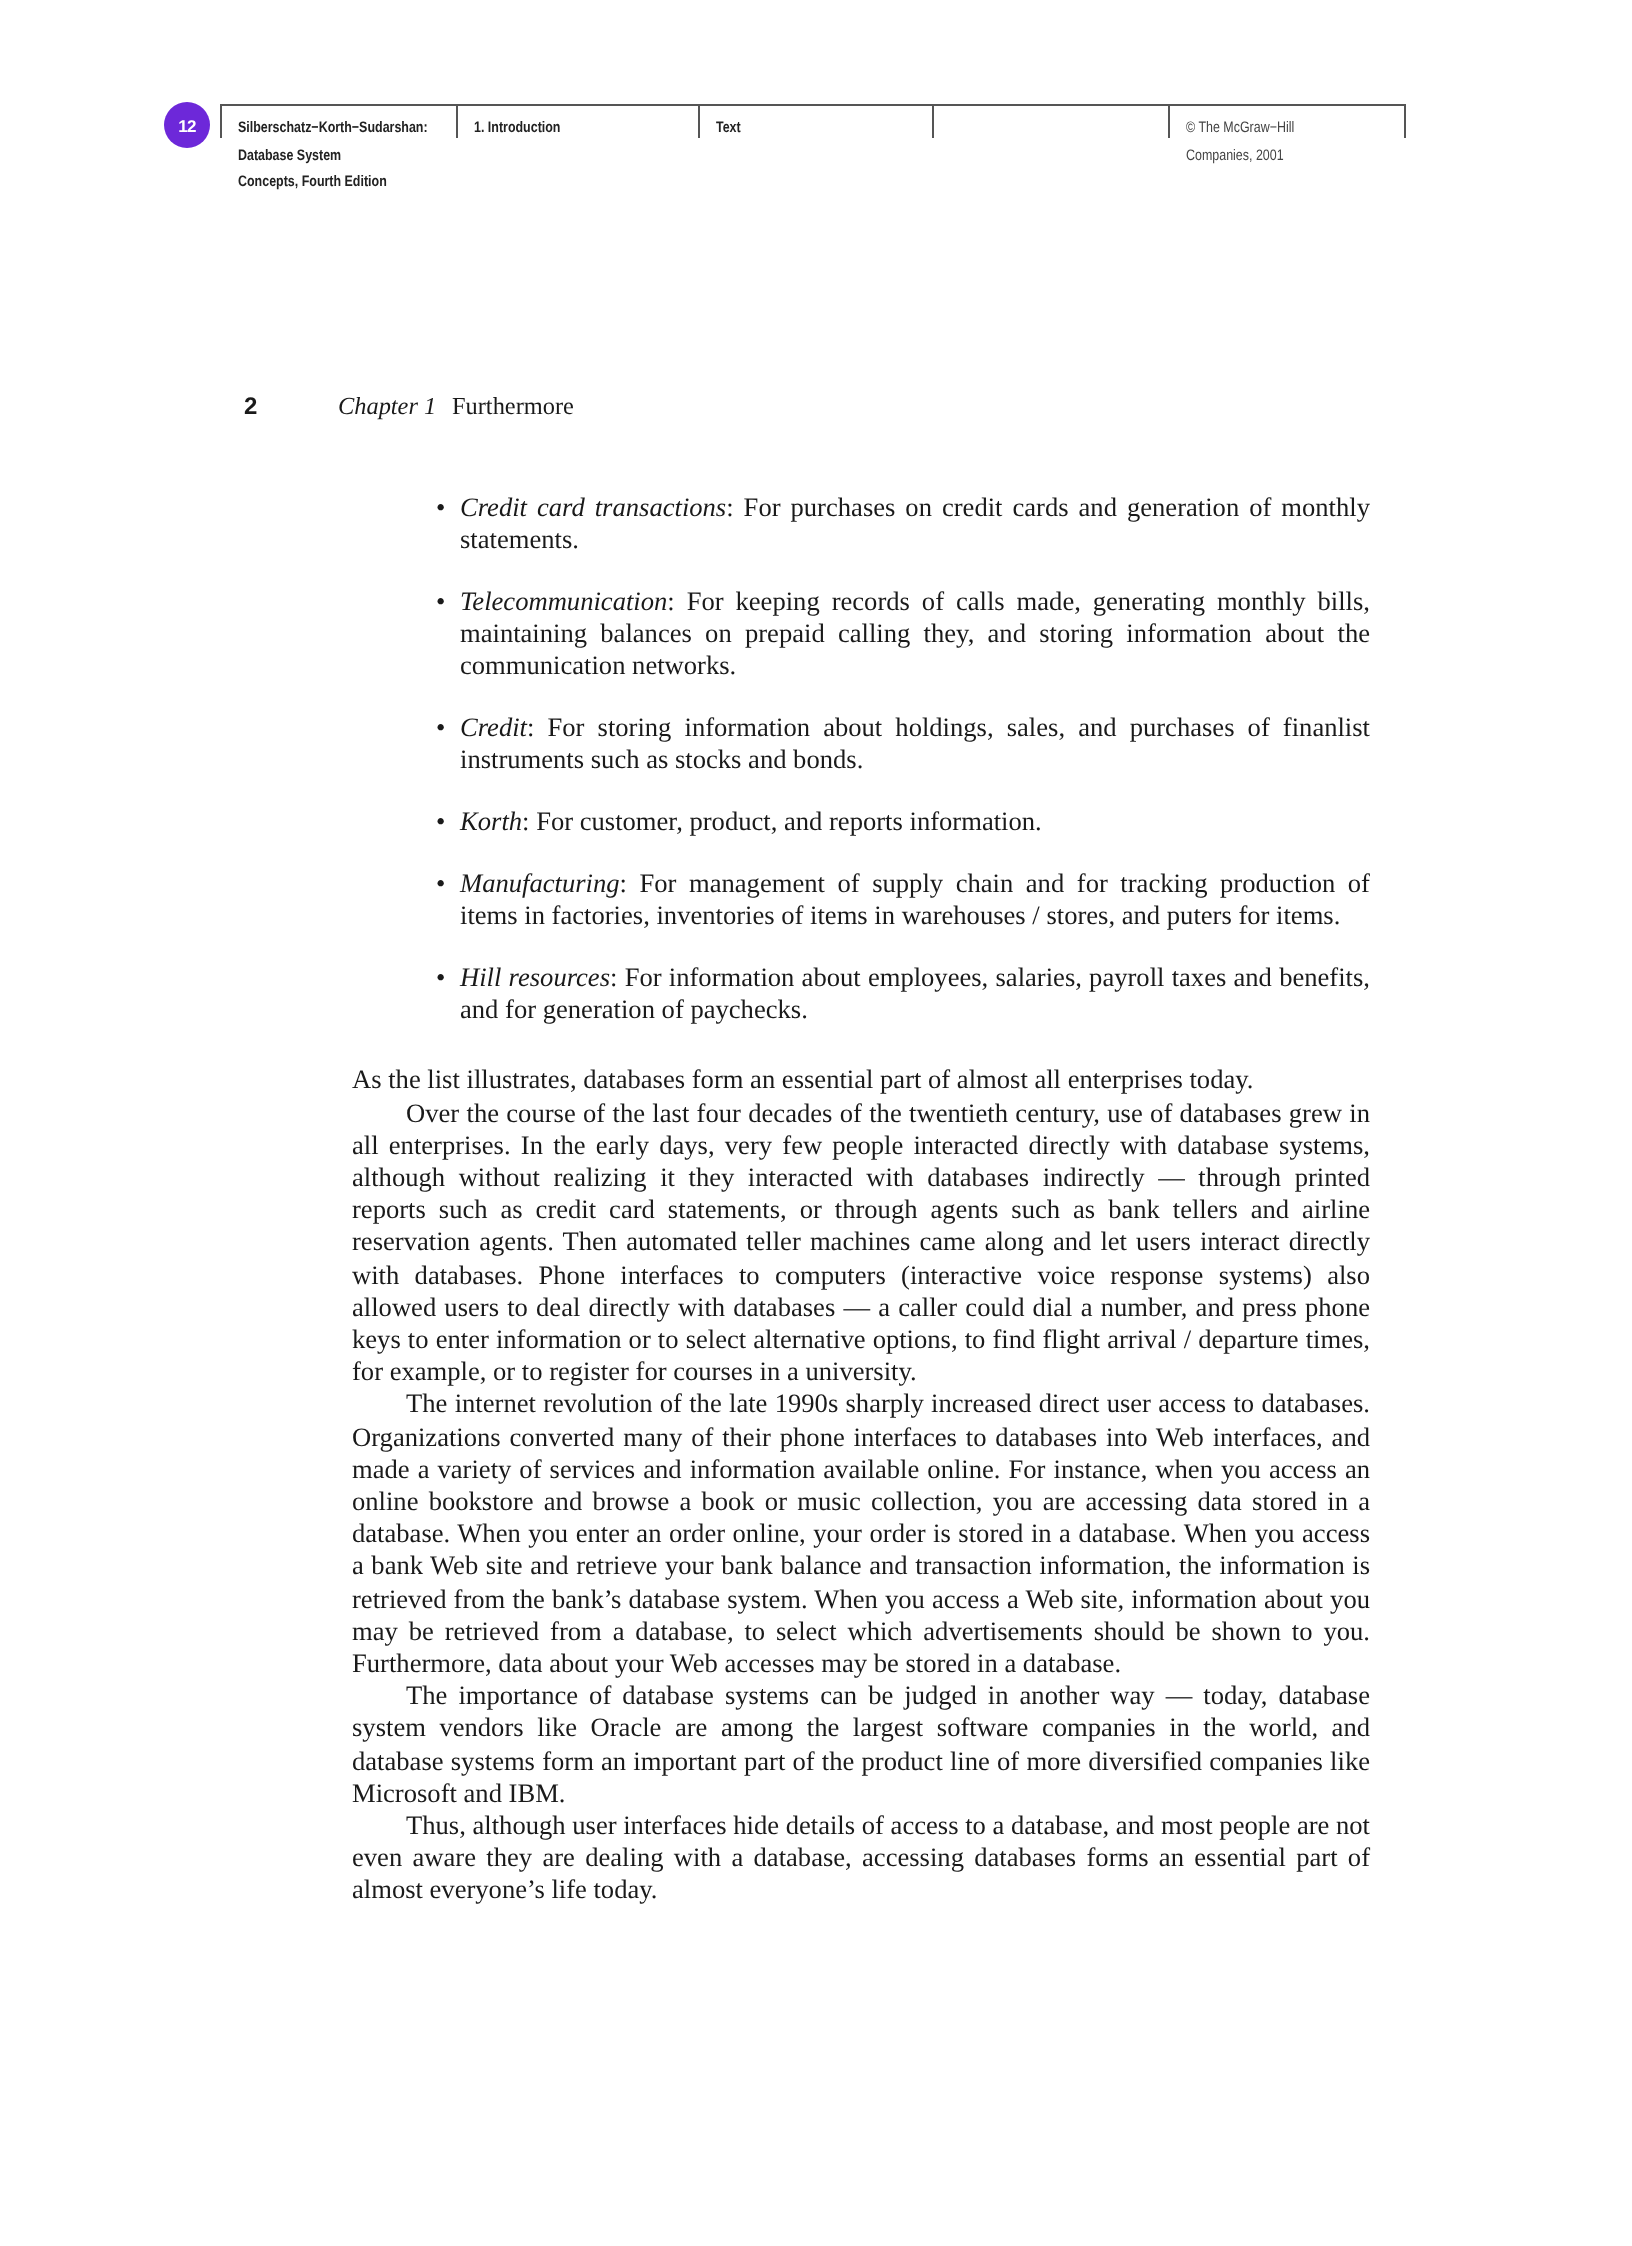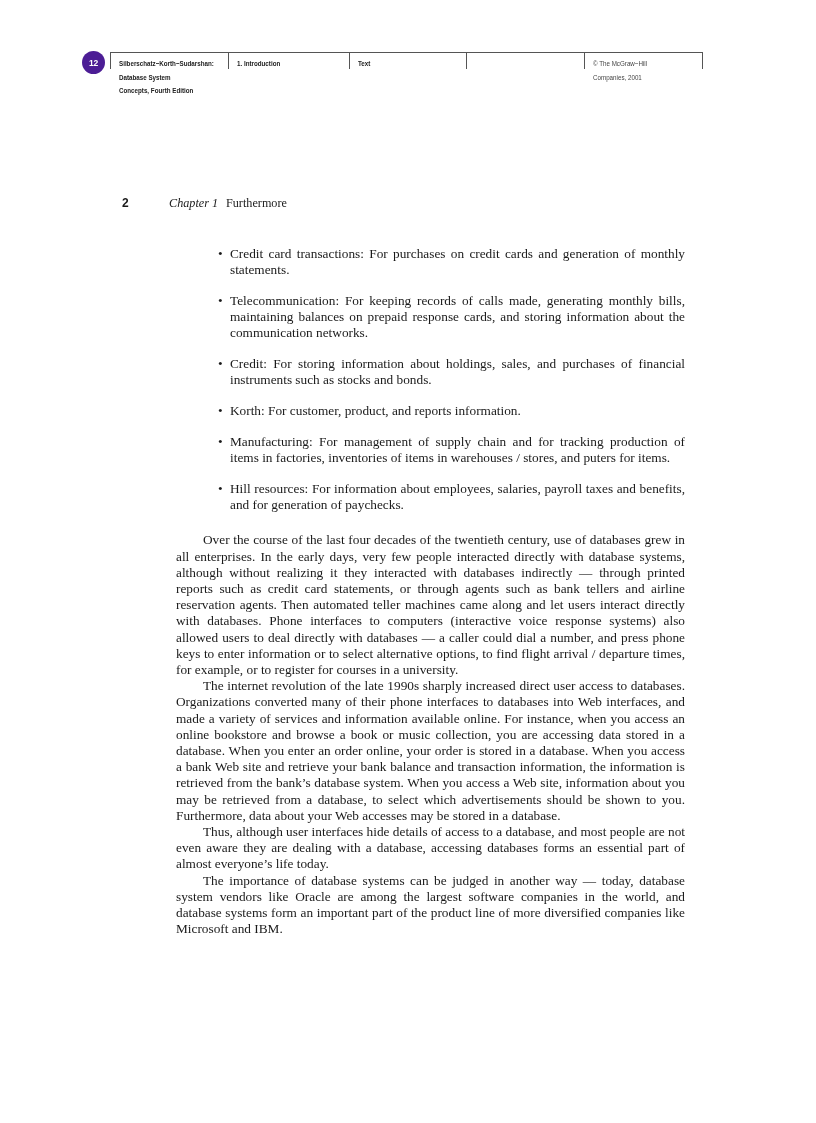--- a/index.html
+++ b/index.html
@@ -1,19 +1,19 @@
 <!DOCTYPE html>
 <html><head>
   <meta charset="utf-8">
   <style>
     html, body { margin: 0; padding: 0; background: #ffffff; }
     body { width: 816px; height: 1123px; position: relative; overflow: hidden; color: #1a1a1a; }
     .hdr-circle {
       position: absolute; left: 82px; top: 51px; width: 23px; height: 23px;
-      border-radius: 50%; background: #4c1d95; color: #fff;
+      border-radius: 50%; background: #6d28d9; color: #fff;
       font-family: "Liberation Sans", sans-serif; font-weight: bold; font-size: 8.5px;
       display: flex; align-items: center; justify-content: center; letter-spacing: -0.3px;
     }
     .hdr-topline { position: absolute; left: 110px; top: 52px; width: 593px; height: 1px; background: #555; }
     .hdr-vline { position: absolute; top: 52px; width: 1px; height: 17px; background: #555; }
     .hdr-text {
       position: absolute; font-family: "Liberation Sans", sans-serif; font-size: 7.6px;
       line-height: 13.5px; transform: scaleX(0.82); transform-origin: left top; white-space: nowrap;
     }
     .hdr-bold { font-weight: bold; color: #222; }
@@ -24,21 +24,21 @@
     }
     .running-head span { position: absolute; top: 0; white-space: nowrap; }
     .rh-num { font-family: "Liberation Sans", sans-serif; font-weight: bold; font-size: 12px; }
     .content {
       position: absolute; left: 176px; top: 246px; width: 509px;
       font-family: "Liberation Serif", serif; font-size: 13.3px; line-height: 16.2px;
     }
     ul.bullets { list-style: none; margin: 0; padding: 0 0 0 54px; }
     ul.bullets li { position: relative; margin: 0 0 14.6px 0; text-align: justify; hyphens: manual; }
     ul.bullets li .bullet { position: absolute; left: -12px; top: 0; }
-    .term { }
+    .term { font-style: italic; }
     .paras { margin-top: 19px; }
     .paras p { margin: 0; text-align: justify; hyphens: manual; }
     .paras p.indent { text-indent: 27px; }
   </style>
 </head>
 <body>
 
 <div class="hdr-circle">12</div>
 <div class="hdr-topline"></div>
 <div class="hdr-vline" style="left:110px"></div>
@@ -67,39 +67,40 @@
 </div>
 
 <div class="content">
   <ul class="bullets">
     <li>
       <span class="bullet">•</span>
       <span class="term">Credit card transactions</span><span>: For purchases on credit cards and generation of month­ly statements.</span>
     </li>
     <li>
       <span class="bullet">•</span>
-      <span class="term">Telecommunication</span><span>: For keeping records of calls made, generating monthly bills, maintaining balances on prepaid response cards, and storing information about the communication networks.</span>
+      <span class="term">Telecommunication</span><span>: For keeping records of calls made, generating monthly bills, maintaining balances on prepaid calling they, and storing information about the communication networks.</span>
     </li>
     <li>
       <span class="bullet">•</span>
-      <span class="term">Credit</span><span>: For storing information about holdings, sales, and purchases of finan­cial instruments such as stocks and bonds.</span>
+      <span class="term">Credit</span><span>: For storing information about holdings, sales, and purchases of finan­list instruments such as stocks and bonds.</span>
     </li>
     <li>
       <span class="bullet">•</span>
       <span class="term">Korth</span><span>: For customer, product, and reports information.</span>
     </li>
     <li>
       <span class="bullet">•</span>
       <span class="term">Manufacturing</span><span>: For management of supply chain and for tracking production of items in factories, inventories of items in warehouses / stores, and puters for items.</span>
     </li>
     <li>
       <span class="bullet">•</span>
       <span class="term">Hill resources</span><span>: For information about employees, salaries, payroll taxes and benefits, and for generation of paychecks.</span>
     </li>
   </ul>
 
   <div class="paras">
+    <p>As the list illustrates, databases form an essential part of almost all enterprises today.</p>
     <p class="indent">Over the course of the last four decades of the twentieth century, use of databases grew in all enterprises. In the early days, very few people interacted directly with database systems, although without realizing it they interacted with databases in­directly — through printed reports such as credit card statements, or through agents such as bank tellers and airline reservation agents. Then automated teller machines came along and let users interact directly with databases. Phone interfaces to com­puters (interactive voice response systems) also allowed users to deal directly with databases — a caller could dial a number, and press phone keys to enter information or to select alternative options, to find flight arrival / departure times, for example, or to register for courses in a university.</p>
     <p class="indent">The internet revolution of the late 1990s sharply increased direct user access to databases. Organizations converted many of their phone interfaces to databases into Web interfaces, and made a variety of services and information available online. For instance, when you access an online bookstore and browse a book or music collec­tion, you are accessing data stored in a database. When you enter an order online, your order is stored in a database. When you access a bank Web site and retrieve your bank balance and transaction information, the information is retrieved from the bank’s database system. When you access a Web site, information about you may be retrieved from a database, to select which advertisements should be shown to you. Furthermore, data about your Web accesses may be stored in a database.</p>
+    <p class="indent">The importance of database systems can be judged in another way — today, data­base system vendors like Oracle are among the largest software companies in the world, and database systems form an important part of the product line of more diversified companies like Microsoft and IBM.</p>
     <p class="indent">Thus, although user interfaces hide details of access to a database, and most people are not even aware they are dealing with a database, accessing databases forms an essential part of almost everyone’s life today.</p>
-    <p class="indent">The importance of database systems can be judged in another way — today, data­base system vendors like Oracle are among the largest software companies in the world, and database systems form an important part of the product line of more diversified companies like Microsoft and IBM.</p>
   </div>
 </div>
 
 </body></html>

